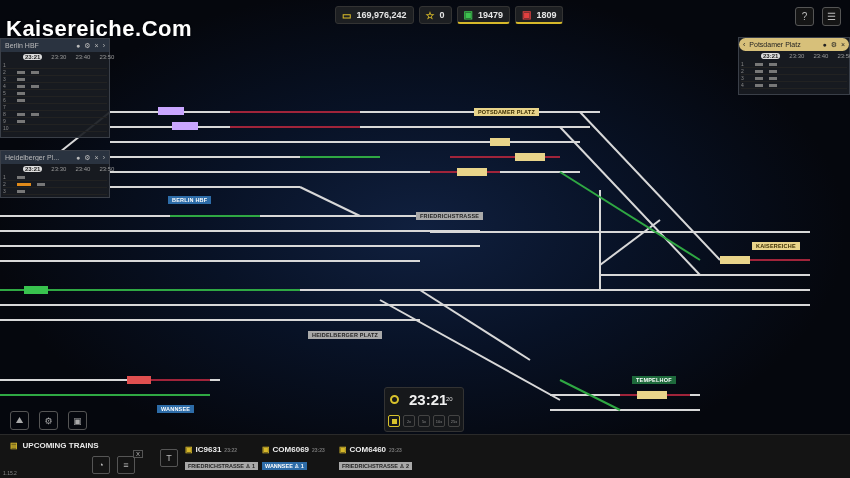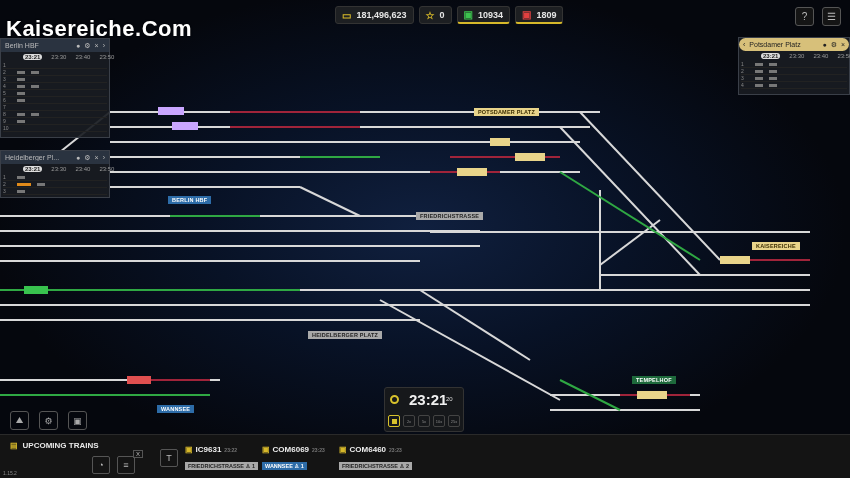--- a/index.html
+++ b/index.html
@@ -114,29 +114,29 @@
         <rect x="24" y="286" width="24" height="8"></rect>
       </g>
 </svg>
 </div>
 
 <div class="watermark">Kaisereiche.Com</div>
 
 <div class="topbar">
   <div class="stat">
       <span class="ic" style="color:#d6b82a">▭</span>
-      <span>181,496,623</span>
+      <span>169,976,242</span>
     </div>
   <div class="stat">
       <span class="ic" style="color:#d6b82a">☆</span>
       <span>0</span>
     </div>
   <div class="stat green">
       <span class="ic" style="color:#3cc24e">▣</span>
-      <span>10934</span>
+      <span>19479</span>
     </div>
   <div class="stat green">
       <span class="ic" style="color:#e04040">▣</span>
       <span>1809</span>
     </div>
 </div>
 <div class="tr-btn" style="left:795px">
     <span>?</span>
   </div>
 <div class="tr-btn" style="left:822px">

